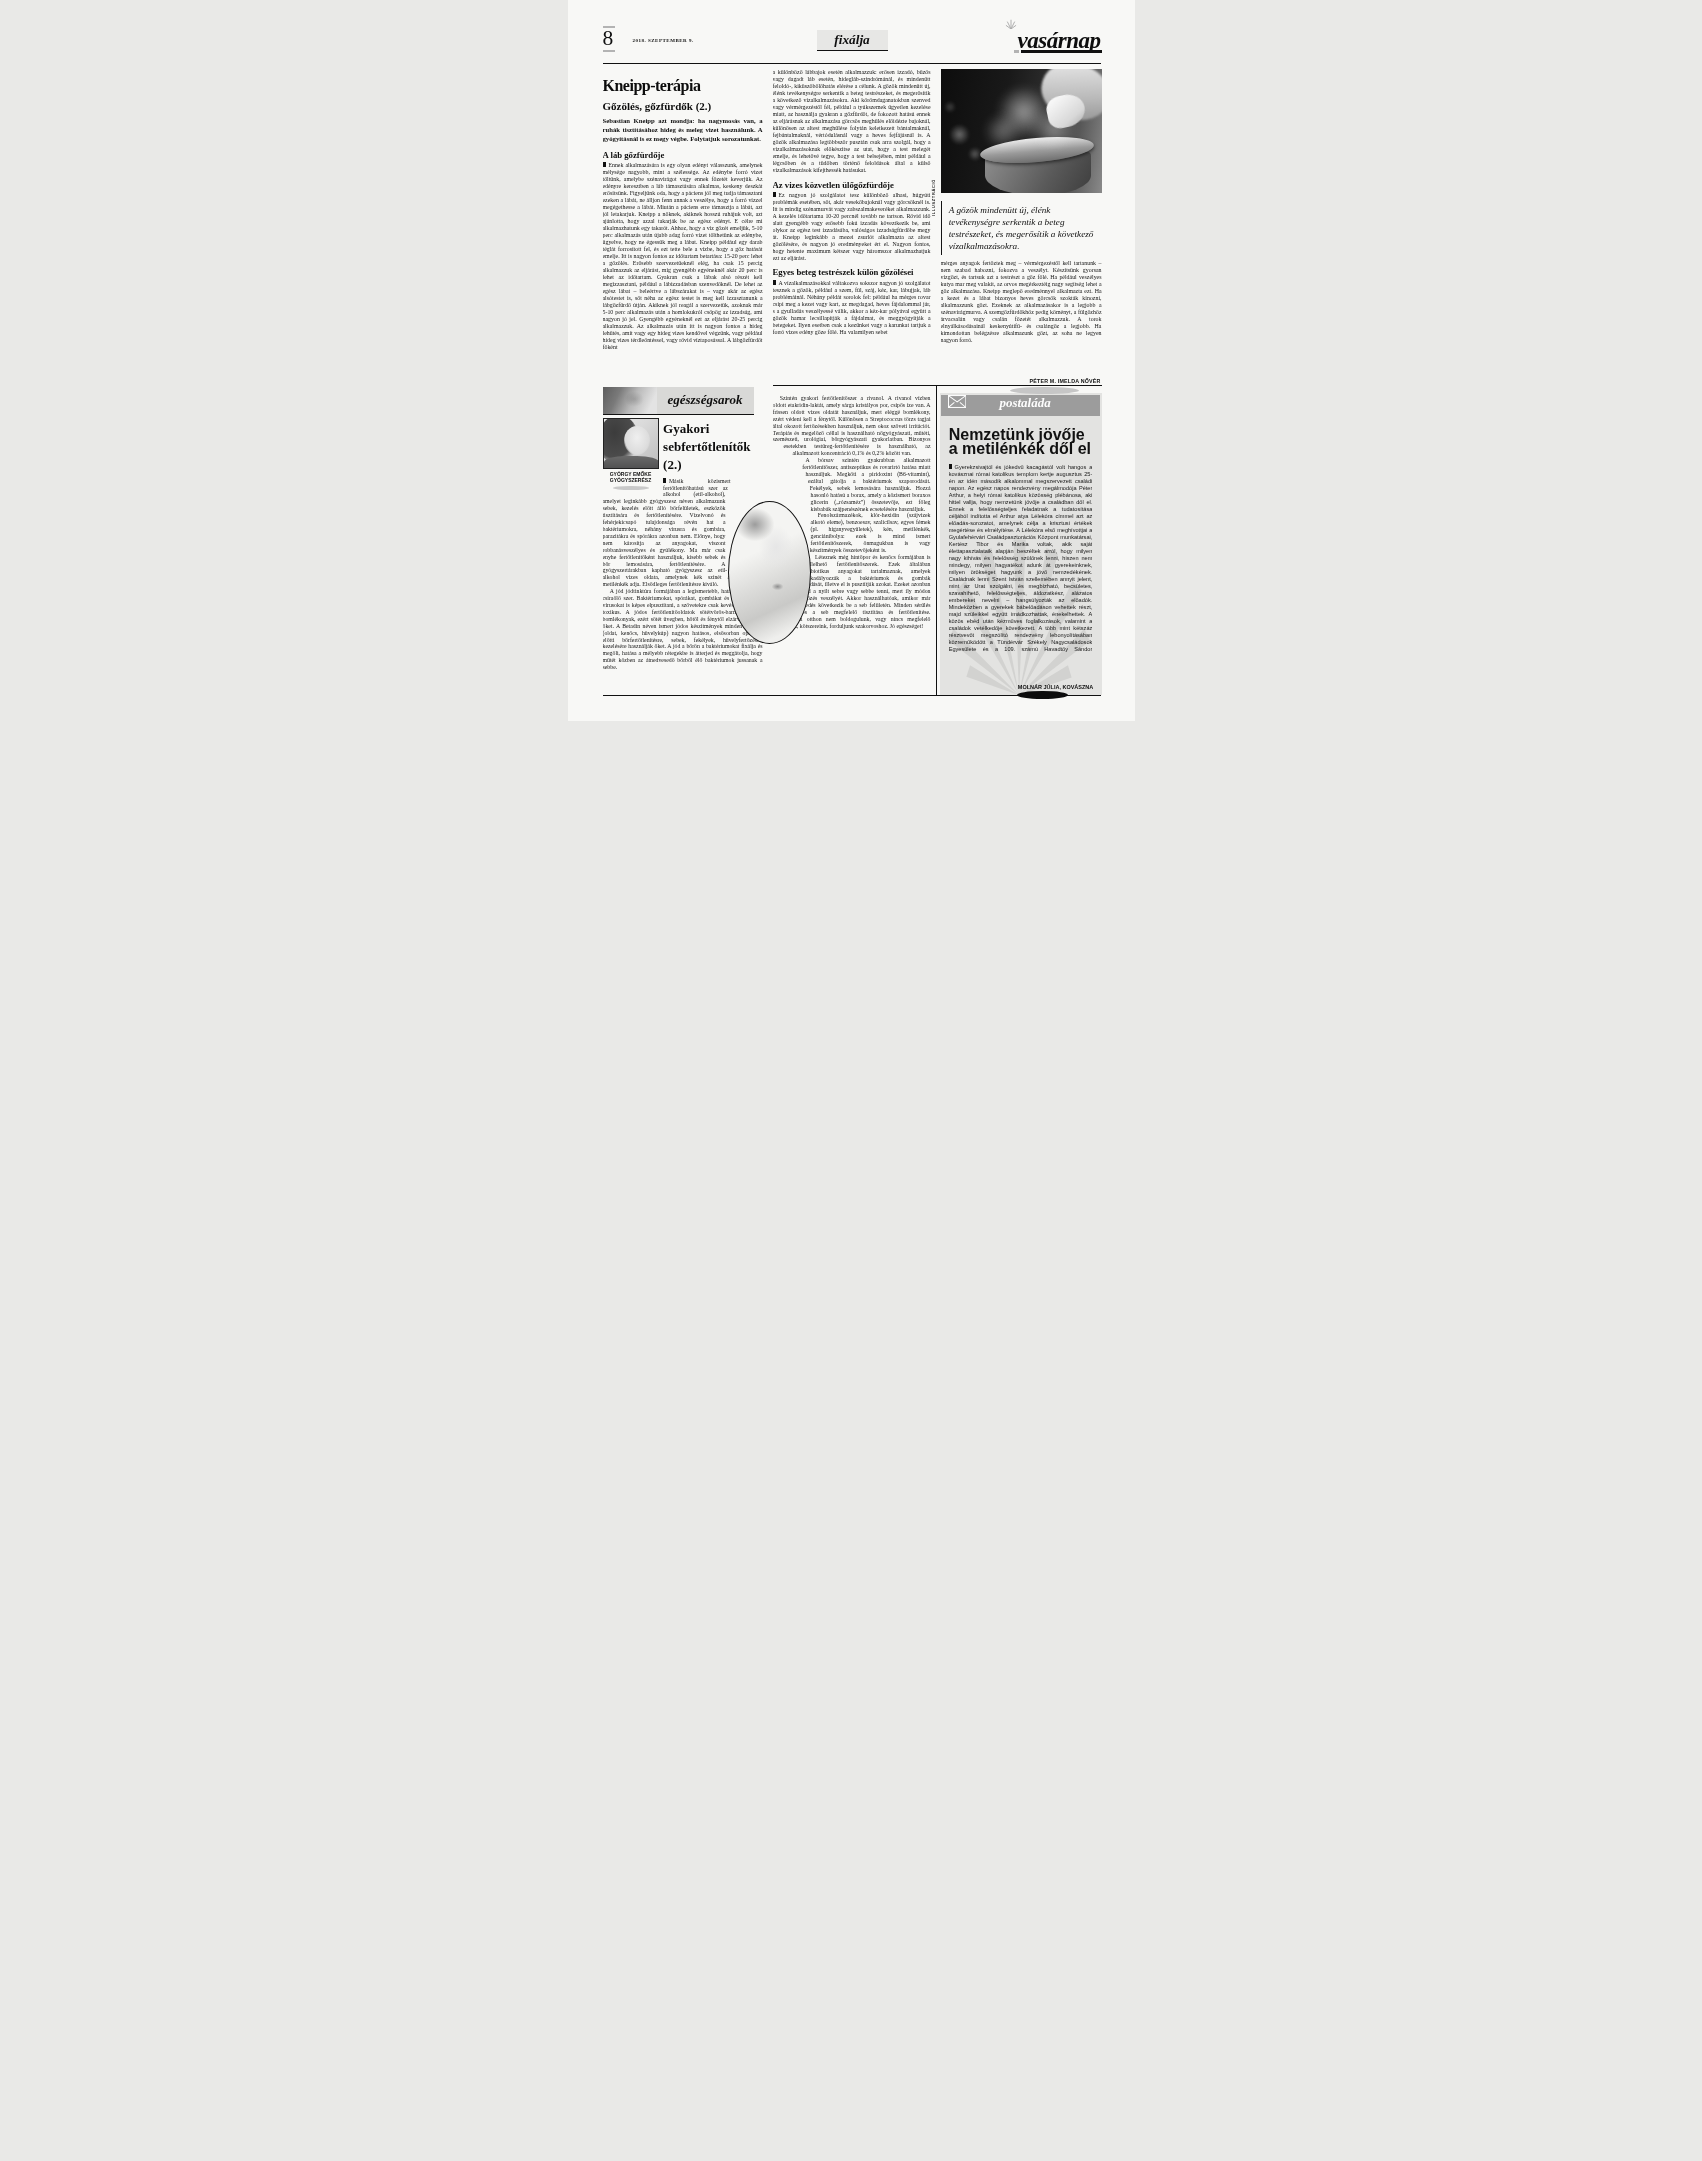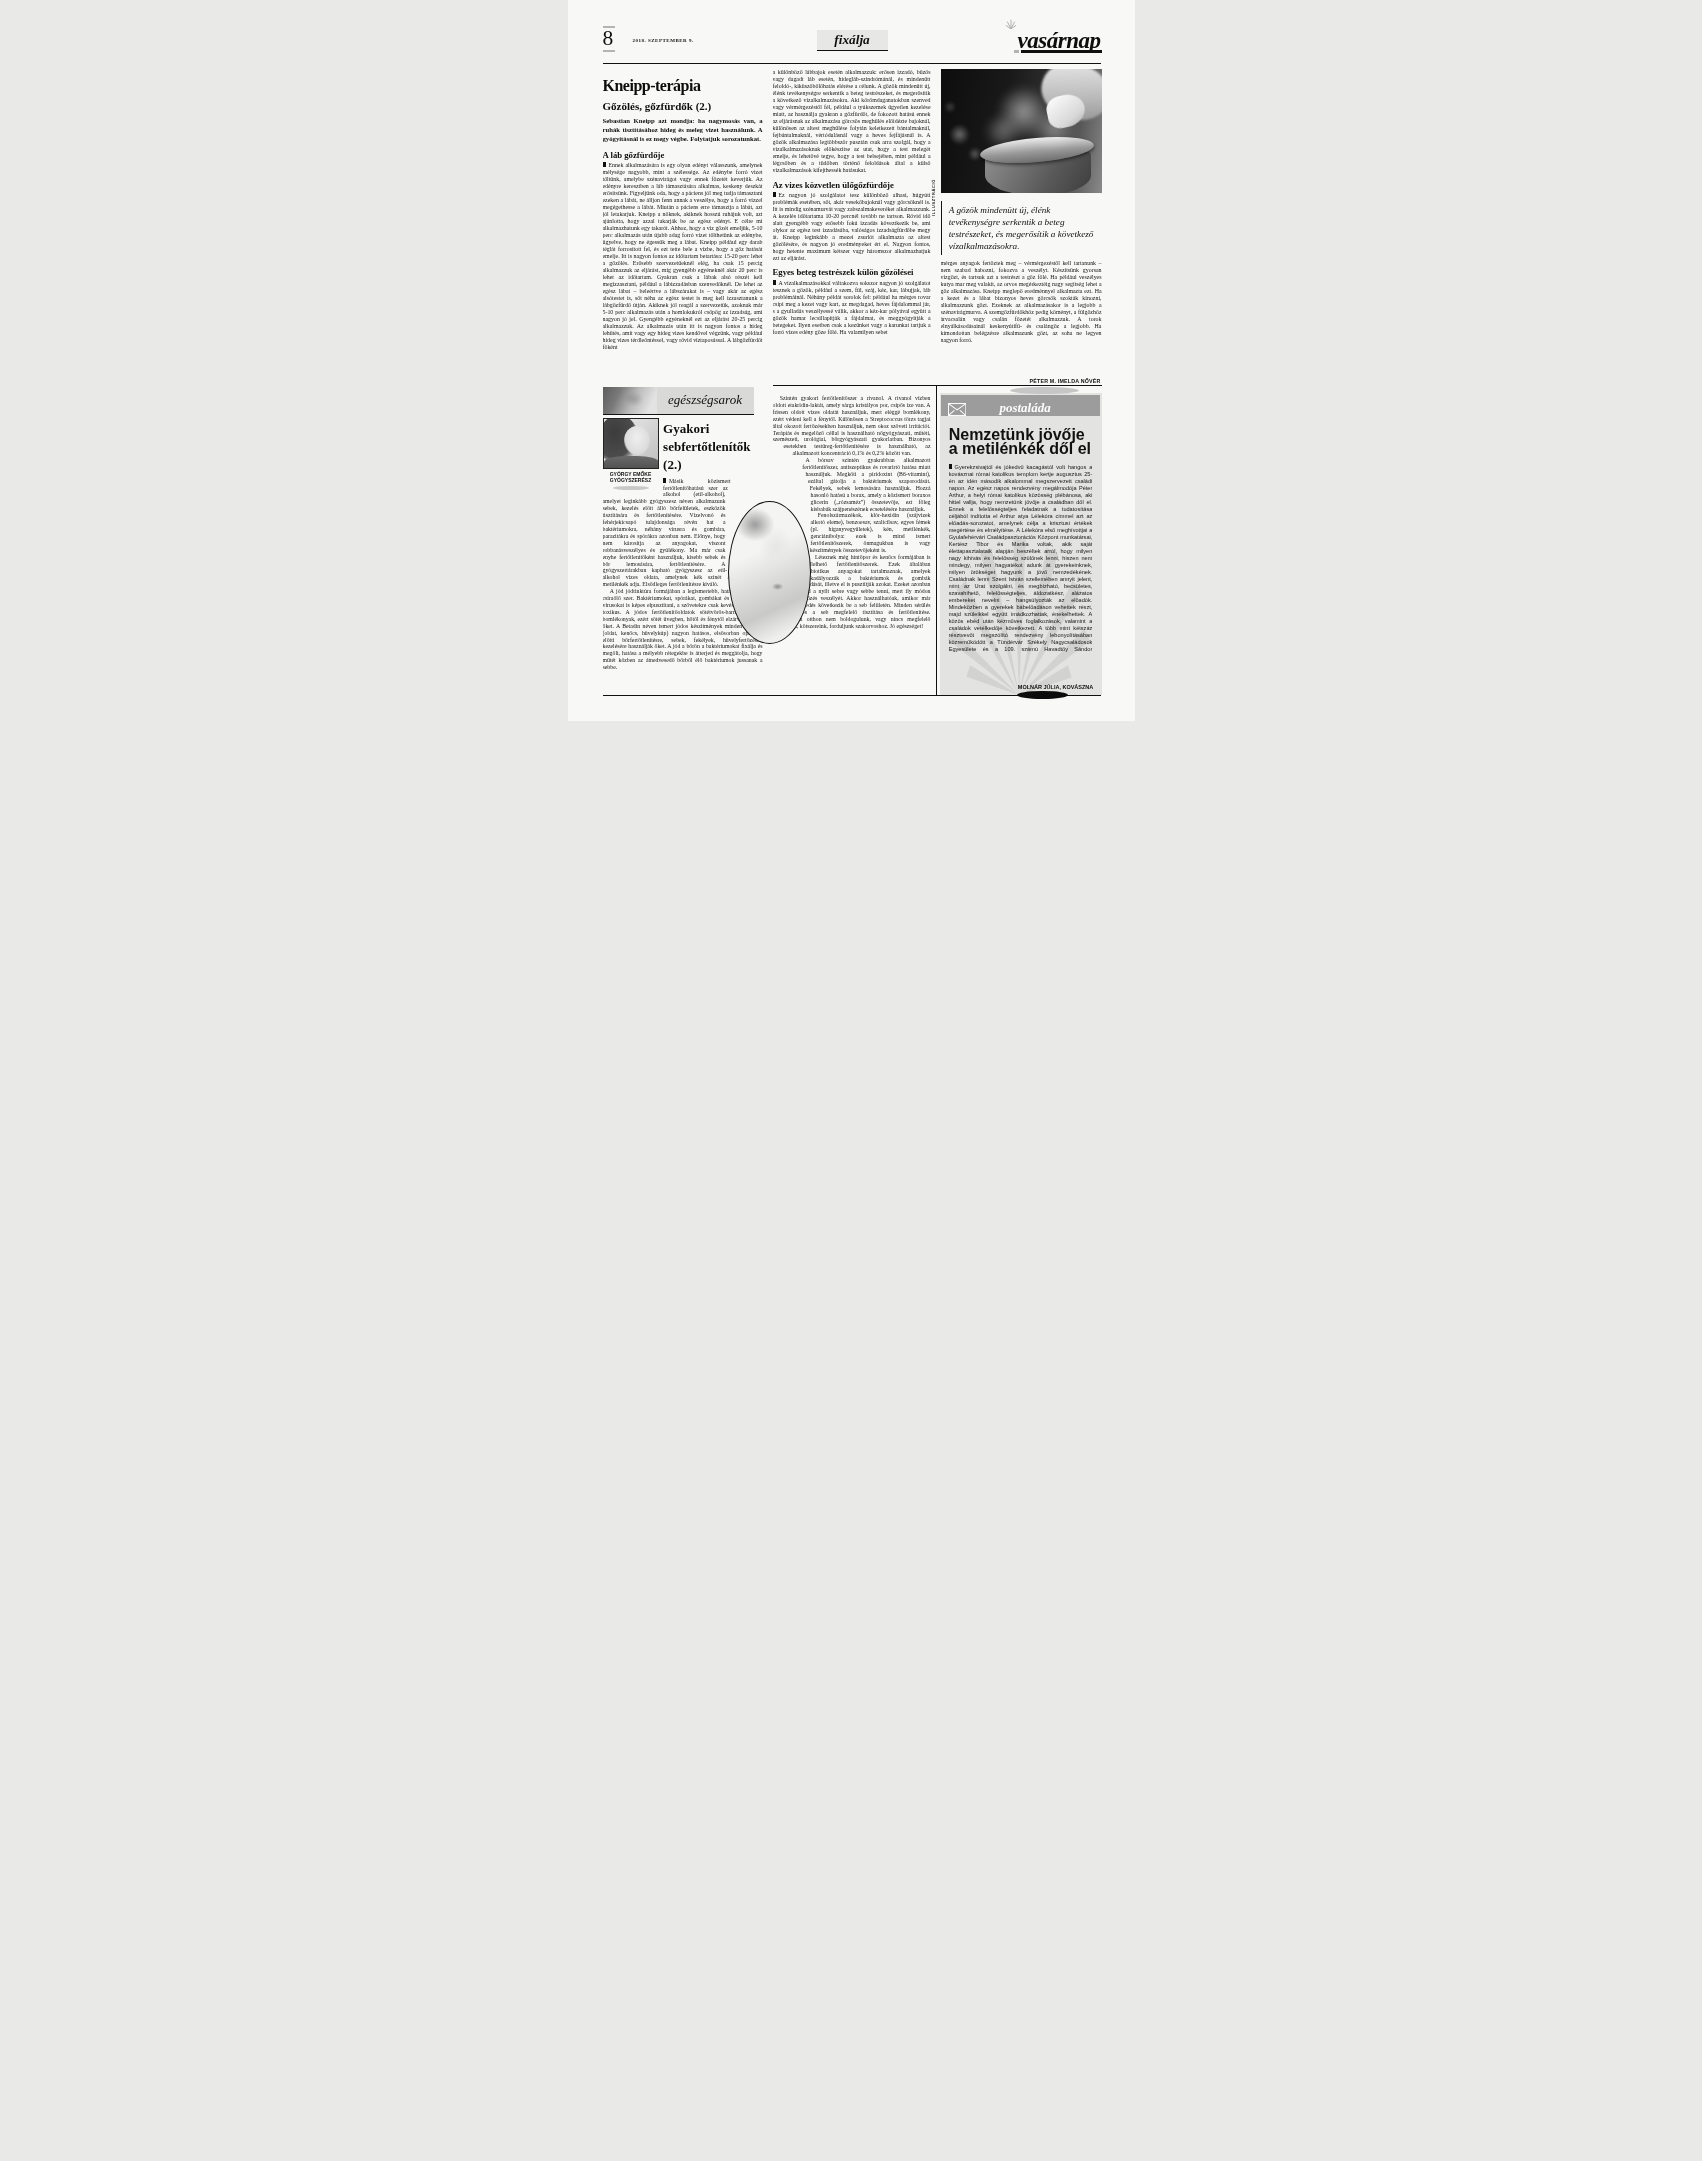--- a/index.html
+++ b/index.html
@@ -71,21 +71,21 @@
   .footer-ellipse{position:absolute;left:449px;top:691px;width:51px;height:8.2px;border-radius:50%;background:#0c0c0c;z-index:7;}
   .top-ellipse{position:absolute;left:442px;top:387px;width:69px;height:6.9px;border-radius:50%;background:#c6c6c6;z-index:3;}
 
   
   .bcol1{position:absolute;left:35px;top:387px;width:160px;height:307px;overflow:hidden;}
   .hc-band{position:relative;width:151px;height:26.5px;border-bottom:1.8px solid #121212;display:flex;}
   .hc-band-photo{width:54px;height:26.5px;
       background:linear-gradient(115deg,#5d5d5d 0%,#7a7a7a 28%,#b9b9b9 55%,#e3e3e3 85%),
       radial-gradient(ellipse 13.7px 11px at 58% 45%,#d8d8d8,transparent 70%);background-blend-mode:multiply;}
   .hc-band-label{flex:1;background:#d9d9d7;display:flex;align-items:center;justify-content:center;}
-  .hc-band-label span{font-style:italic;font-weight:normal;font-size:13px;color:#0f0f0f;}
+  .hc-band-label span{font-style:italic;font-weight:bold;font-size:13px;color:#0f0f0f;}
   .hc-article{position:relative;padding-top:3.7px;}
   .portrait-float{float:left;width:56px;margin:0 4.6px 1.8px 0;text-align:center;}
   .portrait{position:relative;width:54px;height:49px;border:0.5px solid #222;overflow:hidden;margin:0 auto;
       background:linear-gradient(135deg,#ececec 0%,#d9d9d9 45%,#bdbdbd 100%);}
   .portrait .hair{position:absolute;left:-5.5px;top:-4.6px;width:41px;height:50px;border-radius:50%;
       background:radial-gradient(ellipse at 40% 35%,#3c3c3c 0%,#4c4c4c 55%,transparent 74%);}
   .portrait .face{position:absolute;left:20px;top:6.4px;width:26px;height:29px;border-radius:50%;
       background:radial-gradient(ellipse at 50% 40%,#efefef 0%,#dcdcdc 65%,transparent 80%);}
   .portrait .shoulders{position:absolute;left:0;bottom:-3.7px;width:55px;height:15.6px;border-radius:40% 40% 0 0;
       background:linear-gradient(#6a6a6a,#4a4a4a);}
@@ -106,21 +106,21 @@
       border:1.4px solid #141414;z-index:5;overflow:hidden;
       background:
         radial-gradient(ellipse 28px 24px at 32% 16%,#9c9c9c,transparent 70%),
         radial-gradient(ellipse 23px 29px at 58% 32%,#e6e6e6,transparent 75%),
         radial-gradient(ellipse 8.2px 5px at 60% 60%,#8e8e8e,transparent 72%),
         linear-gradient(155deg,#f4f4f2 35%,#dcdcda 55%,#c9c9c7 72%,#efefed 88%);}
 
   
   .bcol3{position:absolute;left:372px;top:393px;width:162px;height:302px;background:#e3e3e1;overflow:hidden;}
   .mb-band{position:absolute;left:1.8px;top:1.8px;right:1.8px;height:21px;background:#9c9c9c;
-      display:flex;align-items:flex-end;z-index:2;}
+      display:flex;align-items:flex-start;z-index:2;}
   .mb-band svg{margin-left:6.4px;}
   .mb-band .mb-label{flex:1;text-align:center;font-style:italic;font-weight:bold;font-size:13px;color:#fdfdfd;
       padding-right:15.6px;}
   .mb-title{position:relative;z-index:2;margin:35px 9.2px 0 9.2px;
       font-family:"Liberation Sans","DejaVu Sans",sans-serif;font-size:16px;line-height:13.7px;font-weight:bold;color:#111;}
   .mb-body{position:relative;z-index:2;margin:8.2px 9.2px 0 9.2px;
       font-family:"Liberation Sans","DejaVu Sans",sans-serif;font-size:5.6px;line-height:7px;
       text-align:justify;color:#181818;max-height:190px;overflow:hidden;}
   .mb-body::before{content:"";display:inline-block;width:3.2px;height:5px;background:#111;margin-right:2.7px;vertical-align:-0.5px;}
   .mb-byline{position:absolute;right:8.2px;bottom:5.5px;z-index:2;

